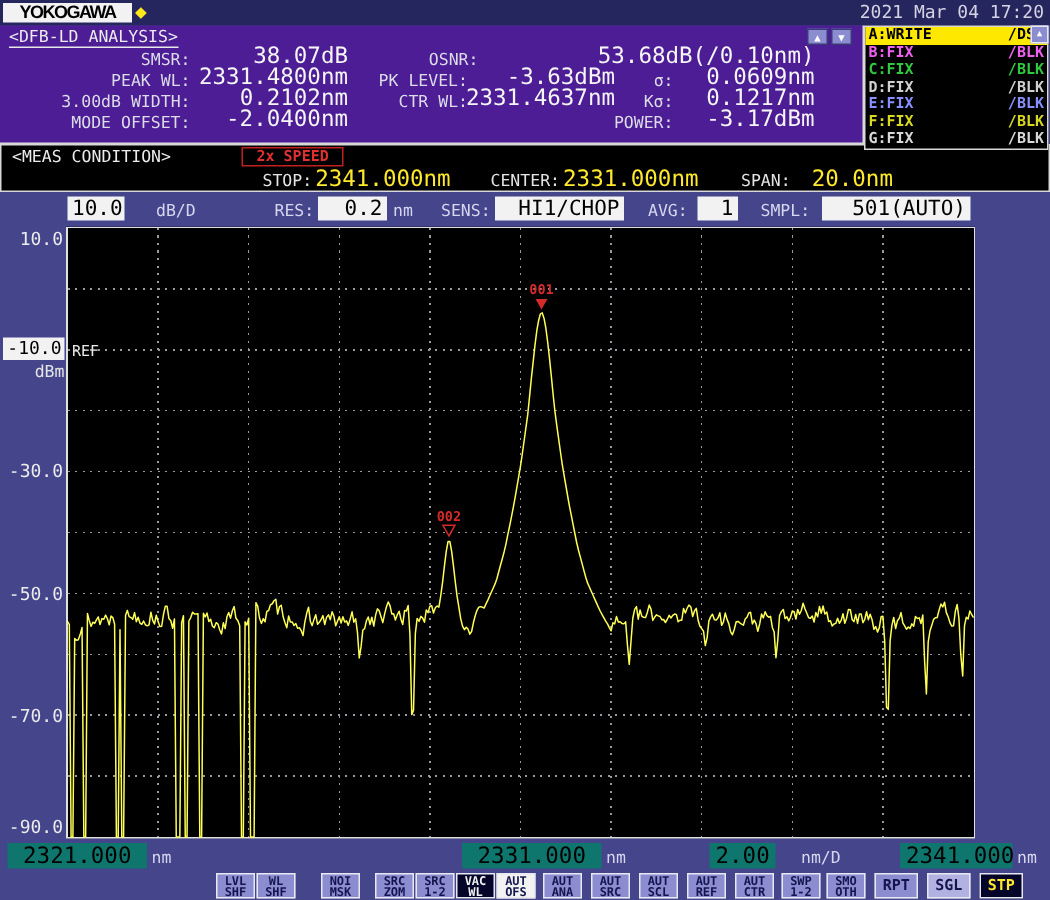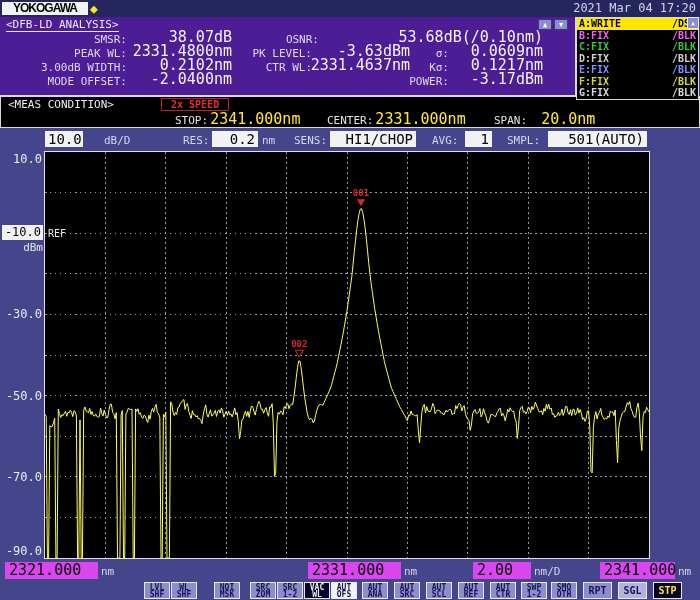--- a/index.html
+++ b/index.html
@@ -46,22 +46,22 @@
   .s-box{position:absolute;top:3px;height:16px;background:#f2f2f2;color:#000;font-size:14px;
          line-height:16px;text-align:right;padding:0 3px;box-sizing:border-box;cursor:pointer;}
   
   #graph-svg{position:absolute;left:44px;top:151px;}
   .y-lbl{position:absolute;width:42px;text-align:right;color:#ececec;font-size:12px;line-height:14px;}
   #ref-box{position:absolute;left:2px;top:225px;width:41px;height:15px;background:#f2f2f2;color:#000;
            font-size:12px;line-height:15px;text-align:right;padding:0 2px;box-sizing:border-box;}
   #dbm-lbl{position:absolute;left:0px;top:242px;width:43px;text-align:right;color:#e4e4e4;
            font-size:11px;line-height:12px;}
   
-  .sc-box{position:absolute;top:562px;height:17px;background:#d946ef;color:#000;font-size:15px;
-          line-height:17px;text-align:left;padding:0 4px;box-sizing:border-box;cursor:pointer;}
+  .sc-box{position:absolute;top:562px;height:17px;background:#0f766e;color:#000;font-size:15px;
+          line-height:17px;text-align:center;padding:0 4px;box-sizing:border-box;cursor:pointer;}
   .sc-unit{position:absolute;top:566px;color:#d6d6ef;font-size:11px;line-height:12px;}
   
   .key{position:absolute;top:582px;width:26px;height:17px;background:#8c8cd0;color:#14144e;
        border:1px solid #e8e8f0;box-sizing:border-box;font-weight:bold;font-size:8px;line-height:7px;
        text-align:center;padding-top:1px;cursor:pointer;}
   .key.dark{background:#05052a;color:#f0f0f0;}
   .key.white{background:#f2f2f2;color:#14144e;}
   .skey{position:absolute;top:582px;width:29px;height:17px;background:#8c8cd0;color:#14144e;
         border:1px solid #e8e8f0;box-sizing:border-box;font-weight:bold;font-size:10px;line-height:15px;
         text-align:center;cursor:pointer;}
@@ -177,21 +177,21 @@
         <polygon points="255.28400000000218,206.24799999999996 251.28400000000218,199.24799999999996 259.28400000000215,199.24799999999996" fill="none" stroke="#d42a2a"></polygon>
         <text x="255.28400000000218" y="196.24799999999996" fill="#d42a2a" font-size="9px" font-weight="bold" text-anchor="middle" font-family="DejaVu Sans Mono, monospace">002</text>
       </svg>
     </div>
 
   <div id="scale-row">
       <span class="sc-box" style="left: 5px; width: 93px;">2321.000</span>
       <span class="sc-unit" style="left: 101px;">nm</span>
       <span class="sc-box" style="left: 308px; width: 93px;">2331.000</span>
       <span class="sc-unit" style="left: 404px;">nm</span>
-      <span class="sc-box" style="left: 473px; width: 58px;">2.00</span>
+      <span class="sc-box" style="left: 473px; width: 44px;">2.00</span>
       <span class="sc-unit" style="left: 534px;">nm/D</span>
       <span class="sc-box" style="left: 600px; width: 75px;">2341.000</span>
       <span class="sc-unit" style="left: 678px;">nm</span>
     </div>
 
   <div id="toolbar">
       <div class="key" style="left: 144px;">
         <div>LVL</div>
         <div>SHF</div>
       </div>

